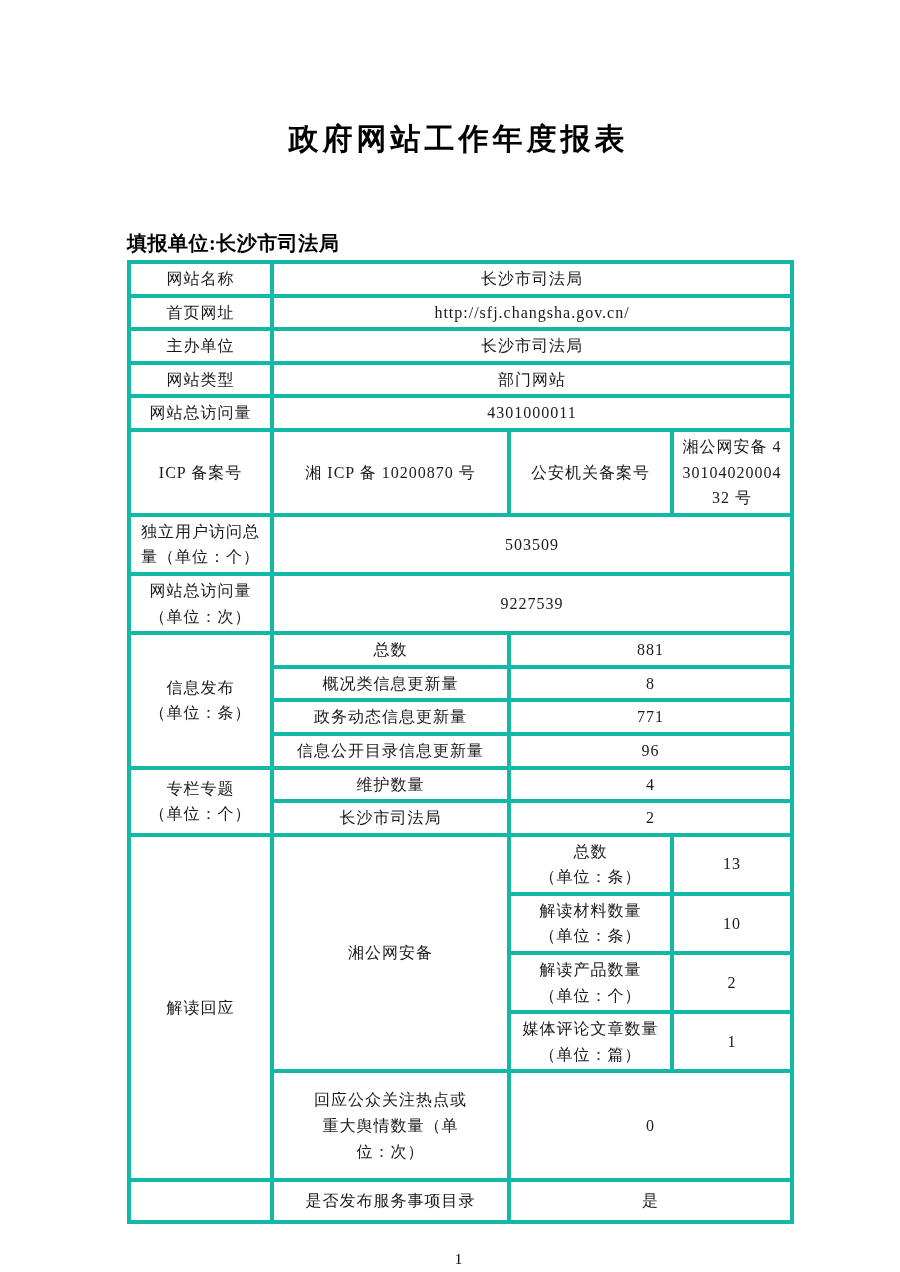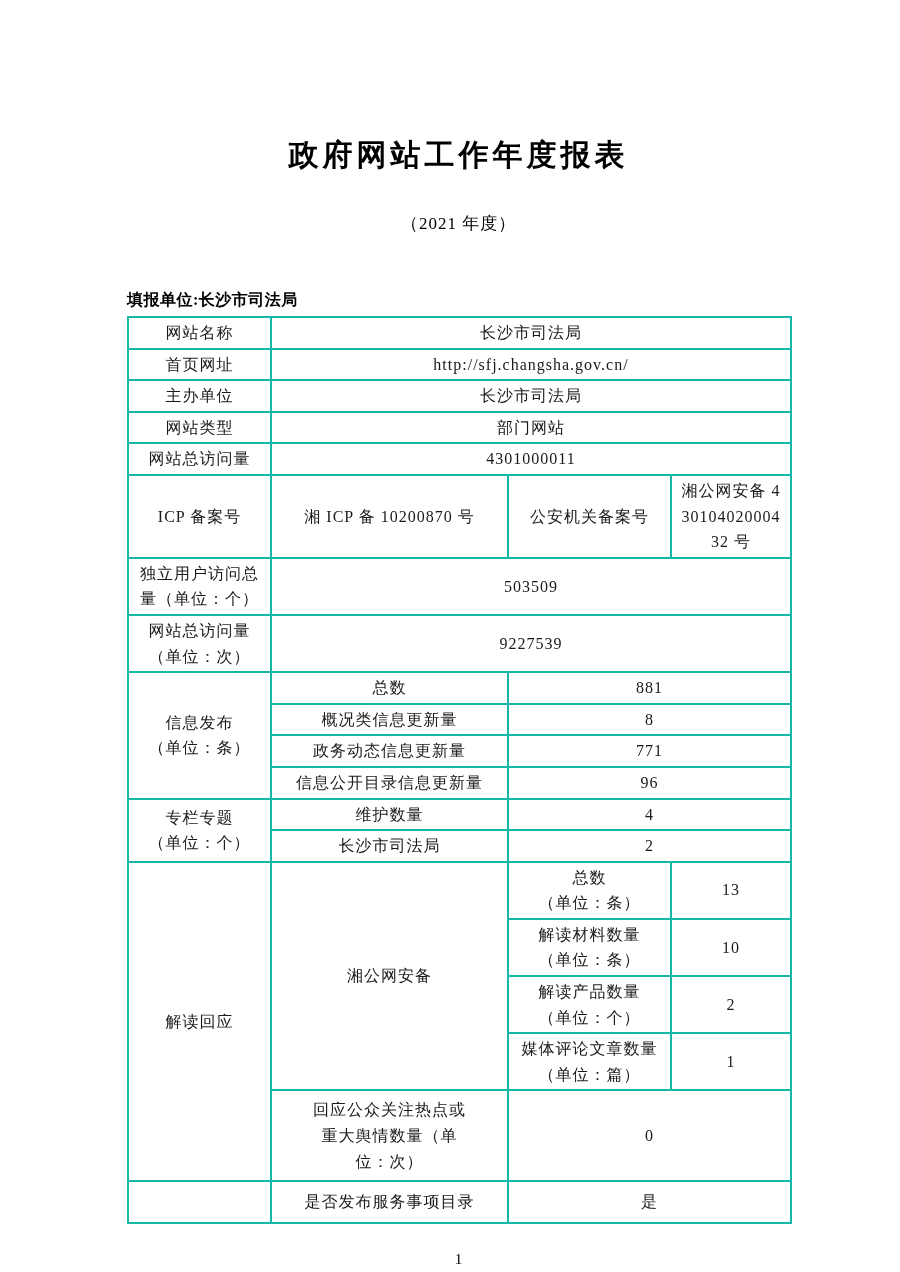--- a/index.html
+++ b/index.html
@@ -10,21 +10,21 @@
     height: 1272px;
     margin: 0 auto;
     background: #ffffff;
     color: #1a1a1a;
     font-family: "Liberation Serif", "DejaVu Serif", serif;
     overflow: hidden;
   }
   .content {
     position: absolute;
     left: 127px;
-    top: 16px;
+    top: 0;
     width: 663px;
   }
   .title {
     margin-top: 120px;
     text-align: center;
     font-family: "Liberation Sans", "DejaVu Sans", sans-serif;
     font-size: 30px;
     font-weight: bold;
     letter-spacing: 4px;
     line-height: 38px;
@@ -32,71 +32,70 @@
   }
   .subtitle {
     margin-top: 40px;
     text-align: center;
     font-size: 17px;
     line-height: 20px;
     letter-spacing: 1px;
     color: #000;
   }
   .filing-unit {
-    margin-top: 56px;
-    font-size: 16px;
+    margin-top: 76px;
+    font-size: 20px;
     font-weight: bold;
     line-height: 19px;
     letter-spacing: 0.5px;
     color: #000;
   }
   table.report {
     margin-top: 7px;
     width: 663px;
     border-collapse: collapse;
     table-layout: fixed;
     font-size: 16px;
   }
   table.report td {
-    border: 2px solid #14b8a6;
+    border: 4px solid #14b8a6;
     text-align: center;
     vertical-align: middle;
     padding: 2px 8px;
     line-height: 1.6;
     letter-spacing: 1px;
     color: #1a1a1a;
   }
   col.c1 { width: 143px; }
   col.c2 { width: 237px; }
   col.c3 { width: 163px; }
   col.c4 { width: 120px; }
   tr.h31 { height: 31px; }
   tr.h80 { height: 80px; }
   tr.h56 { height: 56px; }
   tr.h52 { height: 52px; }
   tr.h73 { height: 73px; }
   tr.h42 { height: 42px; }
   td.break-all { word-break: break-all; }
-  td .narrow { max-width: 165px; margin: 4px auto; }
+  td .narrow { max-width: 165px; margin: 12px auto; }
   .page-number {
     margin-top: 26px;
     text-align: center;
     font-size: 15px;
     line-height: 18px;
     color: #000;
   }
 </style>
 </head>
 <body>
 
 <div class="page">
   <div class="content">
 
     <h1 class="title">政府网站工作年度报表</h1>
-    <div class="subtitle">（2021 年度）</div>
     <div class="filing-unit">填报单位:长沙市司法局</div>
 
     <table class="report">
       <colgroup>
         <col class="c1">
           <col class="c2">
           <col class="c3">
           <col class="c4">
       </colgroup>
       <tbody>

